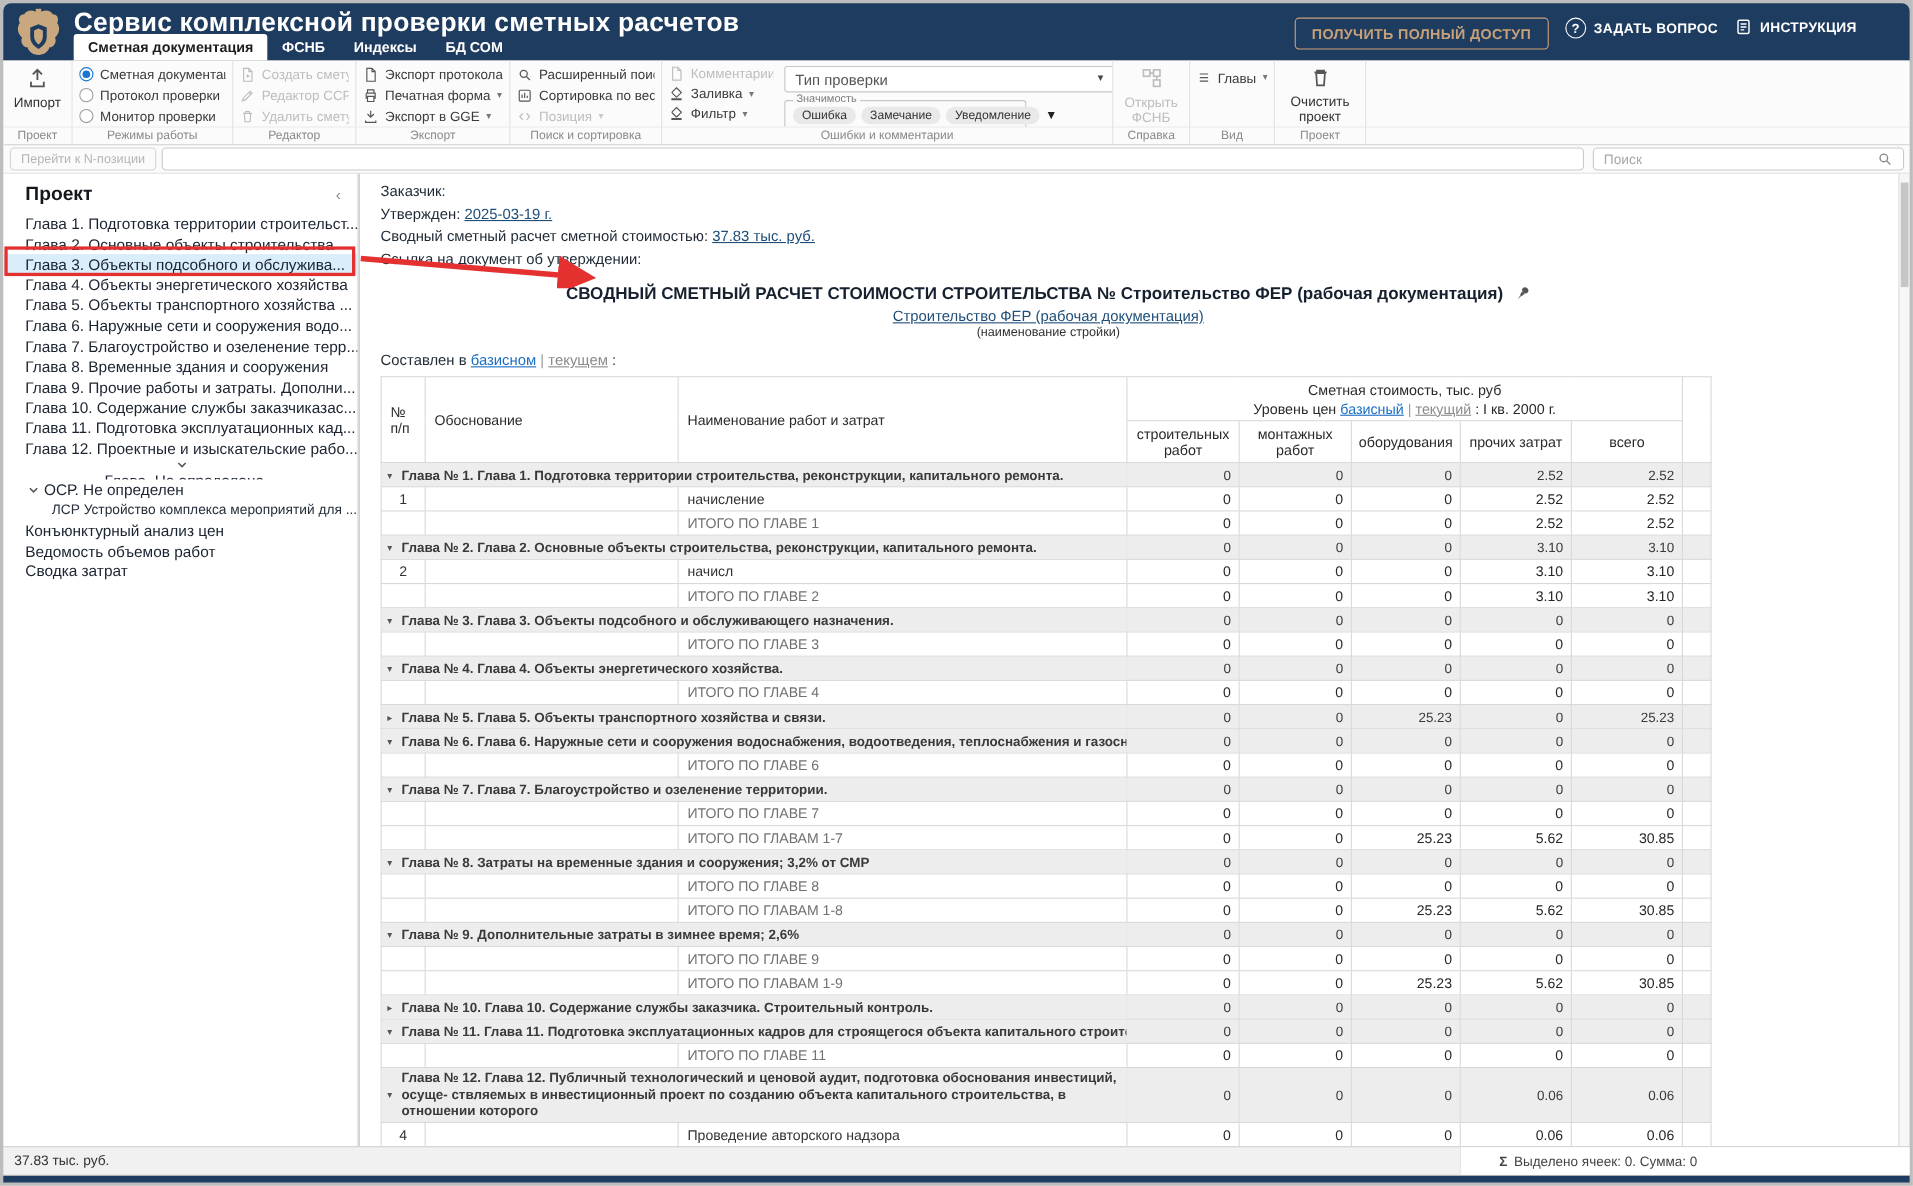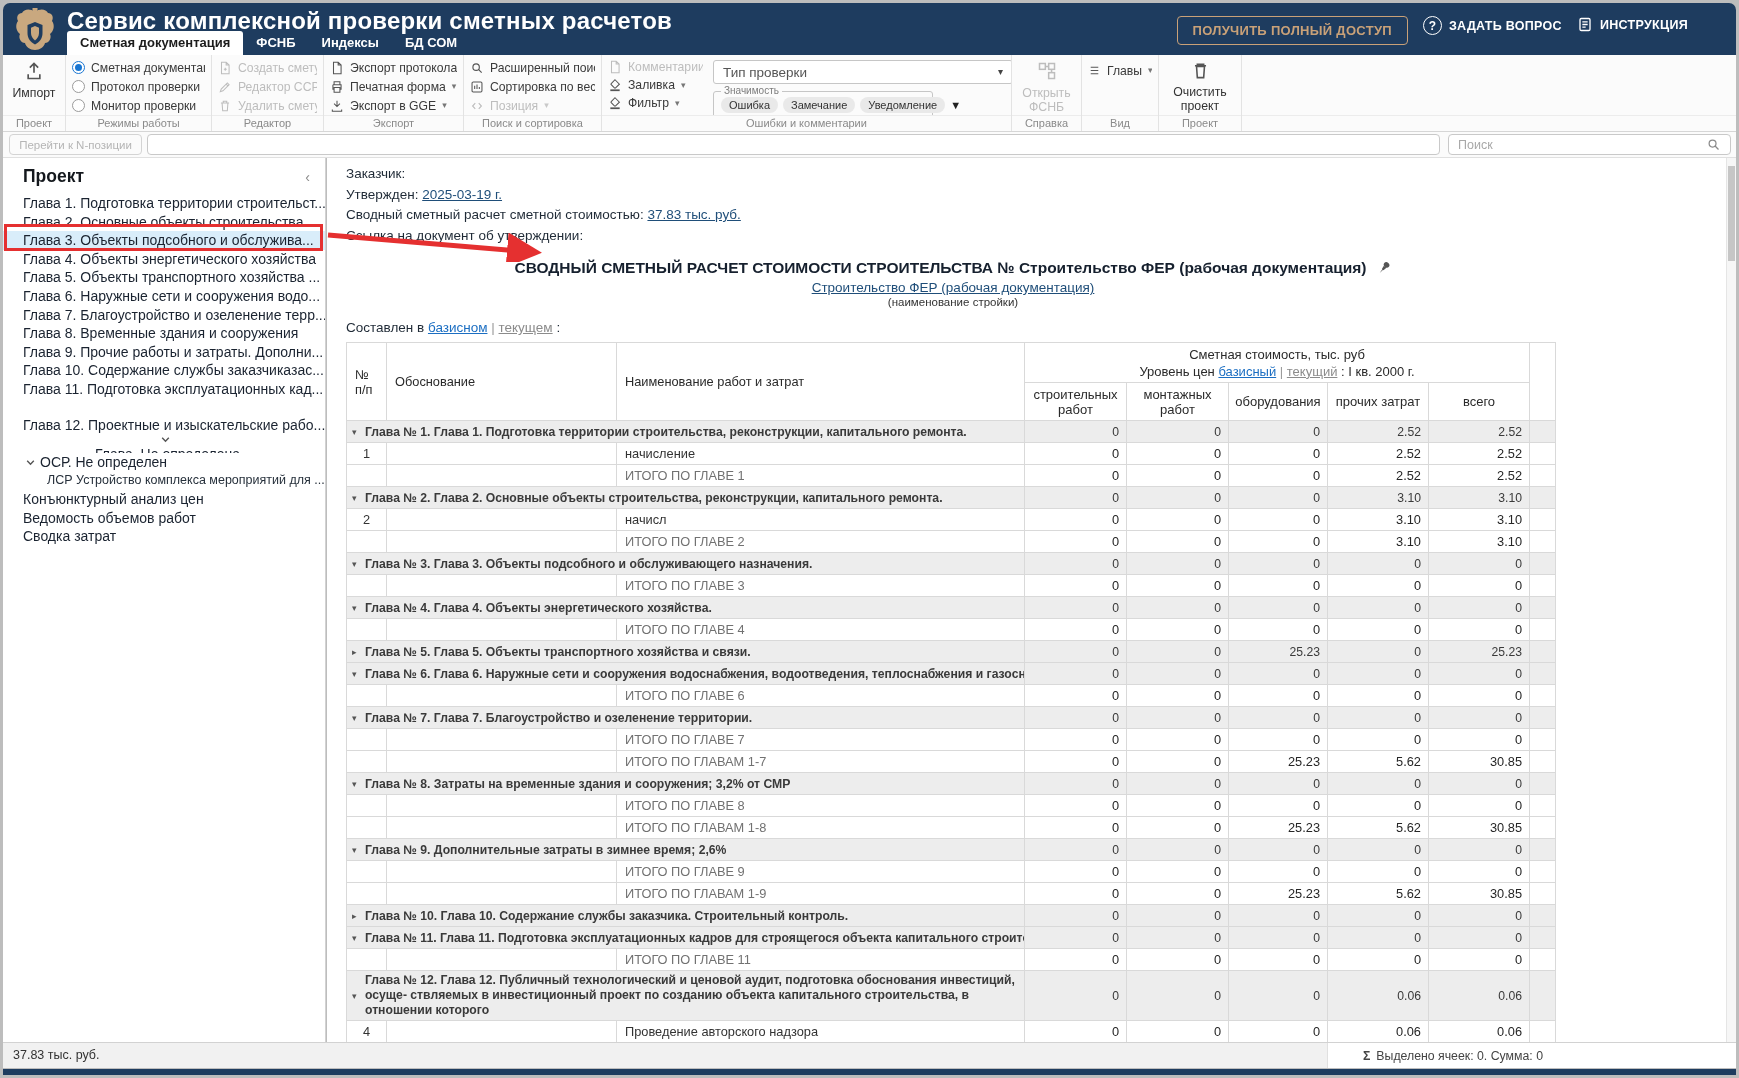--- a/index.html
+++ b/index.html
@@ -385,21 +385,21 @@
         </li>
         <li class="" style="padding-left: 20px;">
           <span>Глава 9. Прочие работы и затраты. Дополни...</span>
         </li>
         <li class="" style="padding-left: 20px;">
           <span>Глава 10. Содержание службы заказчиказас...</span>
         </li>
         <li class="" style="padding-left: 20px;">
           <span>Глава 11. Подготовка эксплуатационных кад...</span>
         </li>
-        <li class="" style="padding-left: 20px; margin-top: 17px;">
+        <li class="" style="padding-left: 20px;">
           <span>Глава 12. Проектные и изыскательские рабо...</span>
         </li>
         <li class="" style="padding-left: 7px; flex-direction: column;">
           <svg class="chev" width="11" height="11" viewBox="0 0 10 10">
             <path d="M2 3.5 L5 6.5 L8 3.5" stroke="#555" fill="none" stroke-width="1.3"></path>
           </svg>
           <span>Глава. Не определена</span>
         </li>
         <li class="" style="padding-left: 22px;">
           <svg class="chev" width="11" height="11" viewBox="0 0 10 10">

